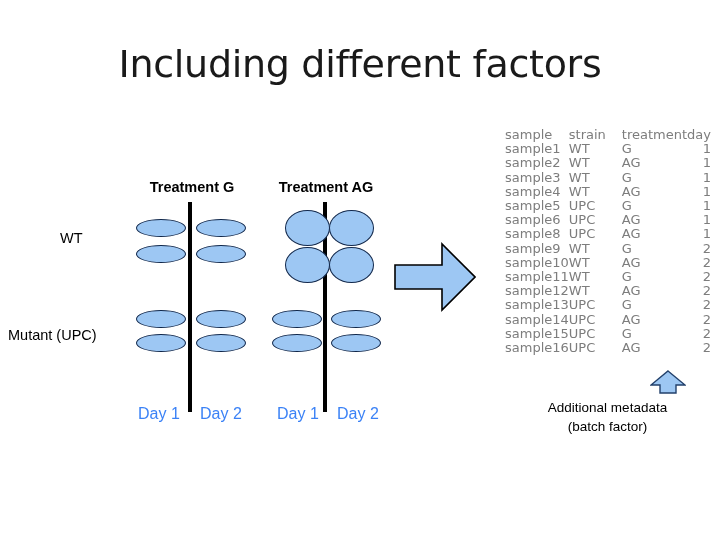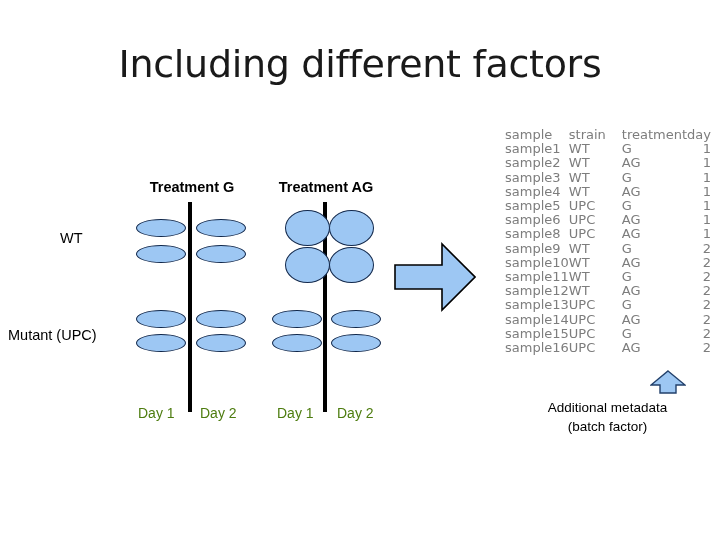--- a/index.html
+++ b/index.html
@@ -52,23 +52,23 @@
   .row-label {
     position: absolute;
     font-size: 14.5px;
     font-weight: 400;
     color: #000;
     white-space: nowrap;
   }
 
   .day-label {
     position: absolute;
-    font-size: 14px;
-    font-weight: 400;
-    color: #4d7c0f;
+    font-size: 16px;
+    font-weight: 400;
+    color: #3b82f6;
     white-space: nowrap;
   }
 
   .divider {
     position: absolute;
     width: 4px;
     background: #000000;
   }
 
   .oval {

